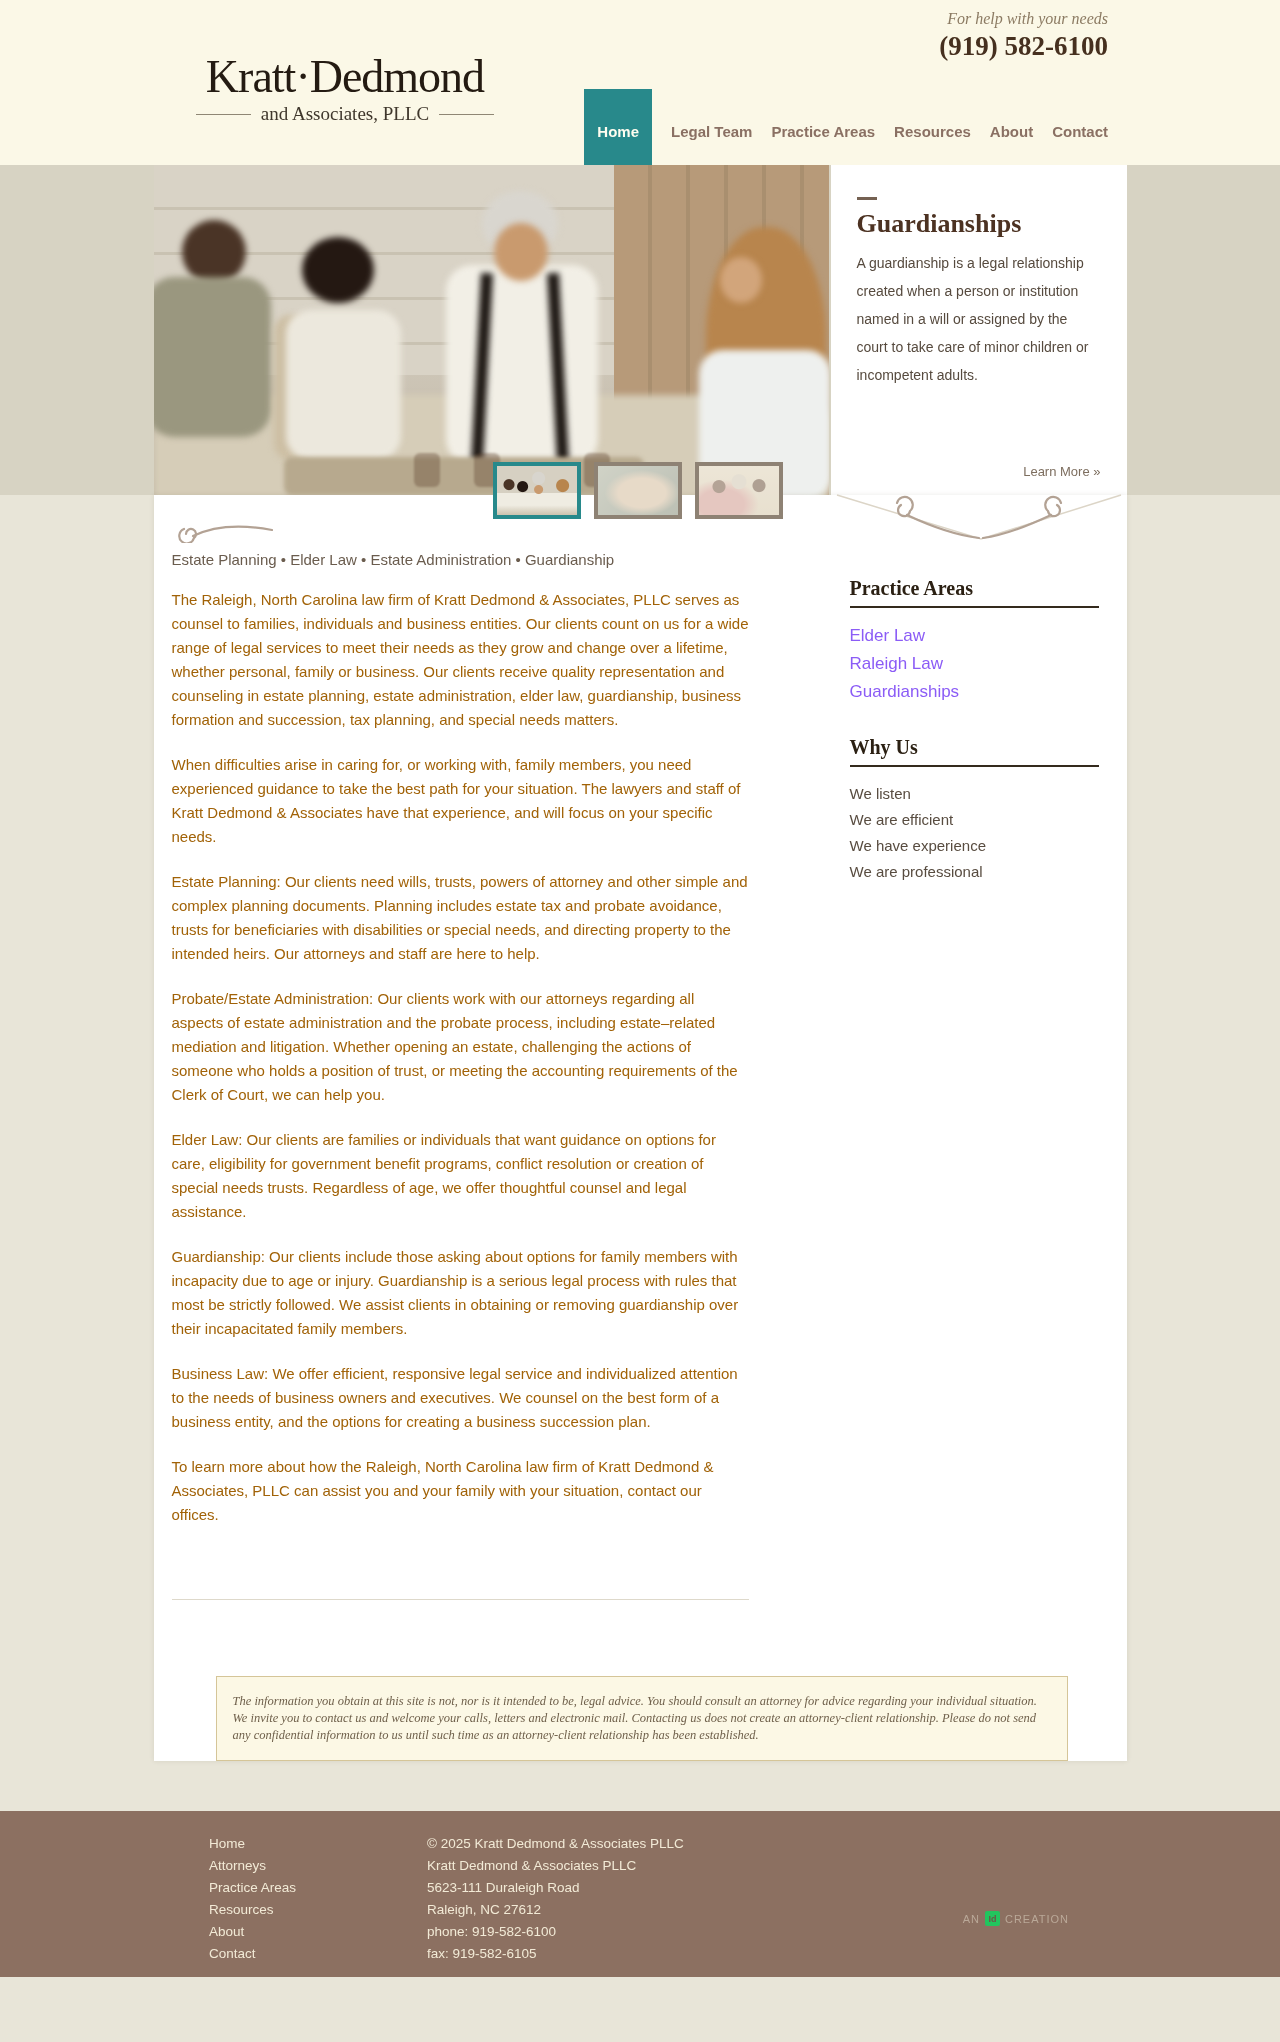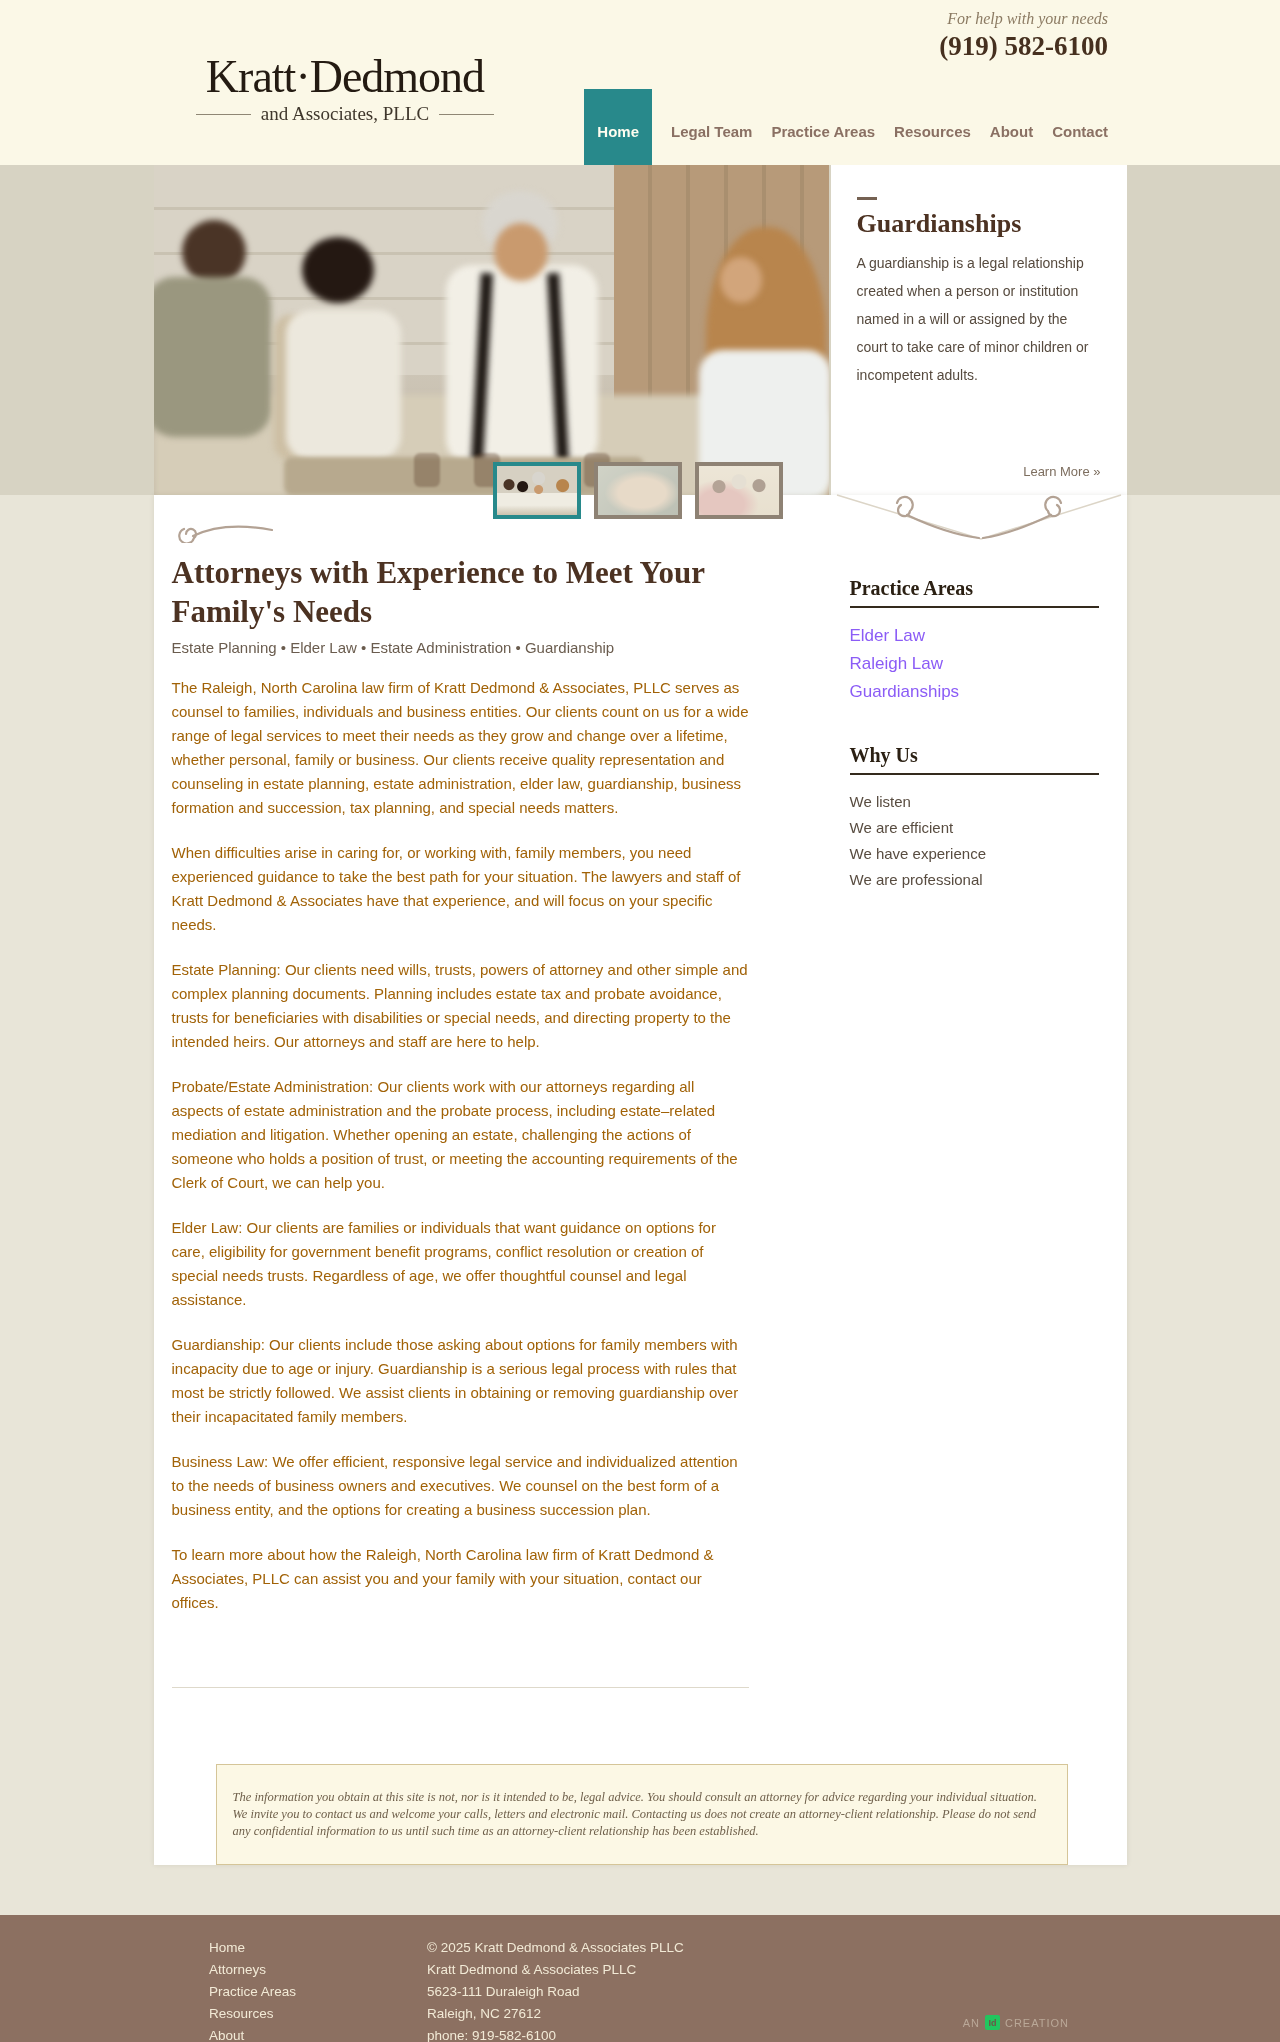--- a/index.html
+++ b/index.html
@@ -79,23 +79,23 @@
   .row { display:flex; }
   .main-col { margin-left:18px; width:577px; }
   .swirl { margin-bottom:4px; }
   h1 { font-family:"Liberation Serif", serif; font-size:31px; line-height:39px; font-weight:bold; color:#4c3222; margin:2px 0 8px 0; }
   .subtitle { font-size:15px; color:#6a5c4e; margin-bottom:20px; }
   .main-col p { font-size:15px; line-height:24px; color:#a16207; margin-bottom:21px; }
   .rule-hr { border:none; border-top:1px solid #ded9cb; margin-top:72px; }
   .sidebar { margin-left:auto; margin-right:28px; width:249px; padding-top:60px; }
   .sb-title { font-family:"Liberation Serif", serif; font-size:20px; font-weight:bold; color:#2b2013; border-bottom:2px solid #342a1d; padding-bottom:6px; margin-bottom:14px; }
   .sb-link { display:block; font-size:17px; line-height:28px; color:#8b5cf6; cursor:pointer; text-decoration:none; }
-  .whyus { margin-top:38px; }
+  .whyus { margin-top:30px; }
   .sb-item { font-size:15px; line-height:26px; color:#584c40; }
-  .disclaimer { margin:76px 0 50px 62px; width:852px; border:1px solid #d5c598; background:#fcf8e5; padding:24px 16px;
+  .disclaimer { margin:76px 0 50px 62px; width:852px; border:1px solid #d5c598; background:#fcf8e5; padding:16px 16px;
                 font-family:"Liberation Serif", serif; font-style:italic; font-size:12.5px; line-height:17px; color:#6f604b; }
 
   
   .footer { background:#8c7061; position:relative; }
   .footer-main { padding:22px 0 12px 209px; display:flex; min-height:157px; }
   .f-col { display:flex; flex-direction:column; }
   .f-links { width:218px; }
   .f-link { font-size:13.5px; line-height:22px; color:#f2ead6; cursor:pointer; }
   .f-info { font-size:13.5px; line-height:22px; color:#f2ead6; }
   .credit { position:absolute; right:211px; top:100px; display:flex; align-items:center; gap:5px; }
@@ -178,21 +178,20 @@
     </div>
   </div>
 
   <div class="content">
     <div class="row">
       <div class="main-col">
         <svg class="swirl" width="105" height="26">
           <path d="M14,17 a5,5 0 1 1 8,4 a7.5,7.5 0 1 1 -10,-9" fill="none" stroke="#b3a294" stroke-width="2.2" stroke-linecap="round"></path>
           <path d="M21,19 Q52,4 100,13" fill="none" stroke="#b3a294" stroke-width="2.2" stroke-linecap="round"></path>
         </svg>
-        <h1>Attorneys with Experience to Meet Your Family's Needs</h1>
         <div class="subtitle">Estate Planning • Elder Law • Estate Administration • Guardianship</div>
         <p>The Raleigh, North Carolina law firm of Kratt Dedmond &amp; Associates, PLLC serves as counsel to families, individuals and business entities. Our clients count on us for a wide range of legal services to meet their needs as they grow and change over a lifetime, whether personal, family or business. Our clients receive quality representation and counseling in estate planning, estate administration, elder law, guardianship, business formation and succession, tax planning, and special needs matters.</p>
         <p>When difficulties arise in caring for, or working with, family members, you need experienced guidance to take the best path for your situation.  The lawyers and staff of Kratt Dedmond &amp; Associates have that experience, and will focus on your specific needs.</p>
         <p>Estate Planning: Our clients need wills, trusts, powers of attorney and other simple and complex planning documents. Planning includes estate tax and probate avoidance, trusts for beneficiaries with disabilities or special needs, and directing property to the intended heirs. Our attorneys and staff are here to help.</p>
         <p>Probate/Estate Administration: Our clients work with our attorneys regarding all aspects of estate administration and the probate process, including estate–related mediation and litigation.  Whether opening an estate, challenging the actions of someone who holds a position of trust, or meeting the accounting requirements of the Clerk of Court, we can help you.</p>
         <p>Elder Law: Our clients are families or individuals that want guidance on options for care, eligibility for government benefit programs, conflict resolution or creation of special needs trusts.  Regardless of age, we offer thoughtful counsel and legal assistance.</p>
         <p>Guardianship:  Our clients include those asking about options for family members with incapacity due to age or injury.  Guardianship is a serious legal process with rules that most be strictly followed.  We assist clients in obtaining or removing guardianship over their incapacitated family members.</p>
         <p>Business Law: We offer efficient, responsive legal service and individualized attention to the needs of business owners and executives.  We counsel on the best form of a business entity, and the options for creating a business succession plan.</p>
         <p>To learn more about how the Raleigh, North Carolina law firm of Kratt Dedmond &amp; Associates, PLLC can assist you and your family with your situation, contact our offices.</p>
         <hr class="rule-hr">

